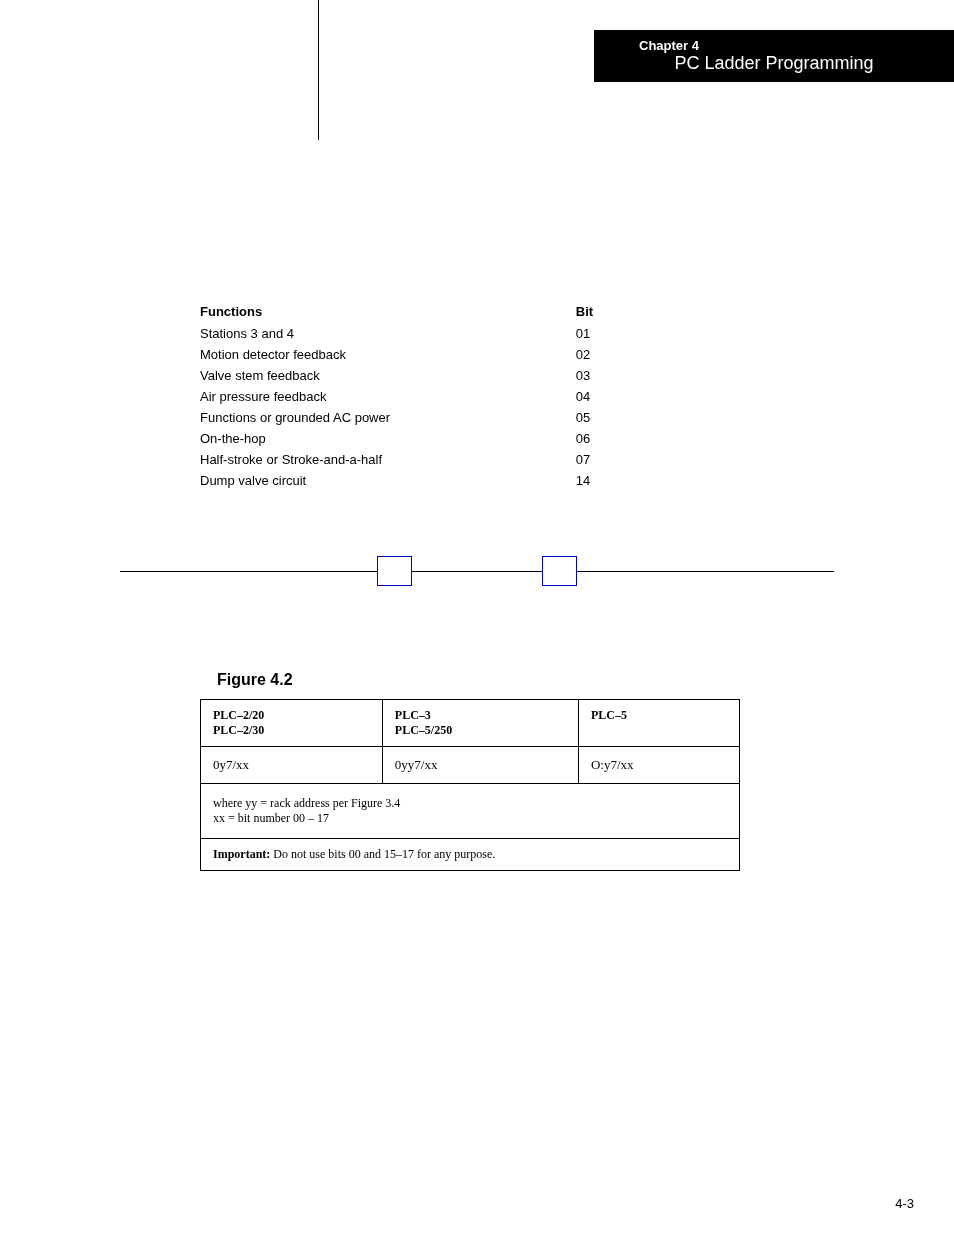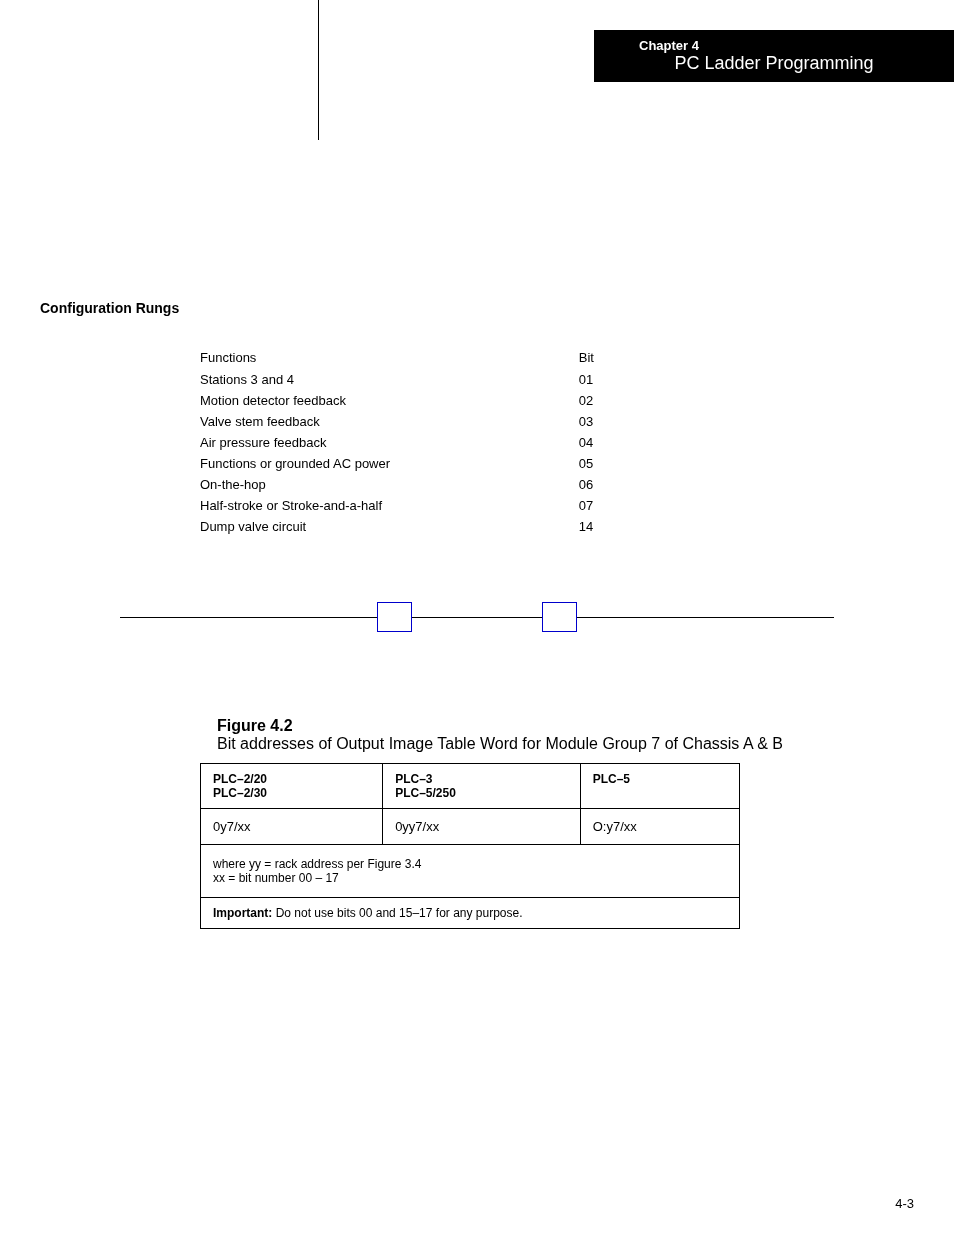--- a/index.html
+++ b/index.html
@@ -66,21 +66,21 @@
       margin-left: 160px;
       margin-bottom: 30px;
     }
 
     .functions-table {
       border-collapse: collapse;
       min-width: 400px;
     }
 
     .functions-table th {
-      font-weight: normal;
+      font-weight: bold;
       font-size: 13px;
       text-align: left;
       padding: 4px 0;
       padding-right: 80px;
       border-bottom: none;
     }
 
     .functions-table th.bit-col {
       text-align: left;
       padding-right: 0;
@@ -150,20 +150,21 @@
     .figure-caption .fig-bold {
       font-weight: bold;
     }
 
     
     .data-table {
       border-collapse: collapse;
       width: 540px;
       margin-left: 160px;
       border: 1px solid #000;
+      font-family: Liberation Serif, serif;
     }
 
     .data-table th {
       border: 1px solid #000;
       padding: 8px 12px;
       font-size: 12px;
       font-weight: bold;
       text-align: left;
       vertical-align: top;
       background: #fff;
@@ -211,21 +212,20 @@
 <div class="header-section" style="height:140px;">
   <div class="vertical-line"></div>
   <div class="chapter-box">
     <div class="chapter-label">Chapter 4</div>
     <div class="chapter-title">PC Ladder Programming</div>
   </div>
 </div>
 
 <div class="main-content">
 
-  <div class="section-title">Configuration Rungs</div>
 
   <div class="functions-table-container">
     <table class="functions-table">
       <thead>
         <tr>
           <th>Functions</th>
           <th class="bit-col">Bit</th>
         </tr>
       </thead>
       <tbody id="functions-tbody">
@@ -270,21 +270,20 @@
     <div class="ladder-contacts-wrapper">
       <div class="ladder-contact"></div>
       <div class="ladder-contact"></div>
     </div>
   </div>
 
   <div class="figure-section">
     <div class="figure-label-area">
       <div class="figure-caption">
         <span class="fig-bold">Figure 4.2</span><br>
-        <span>Bit addresses of Output Image Table Word for Module Group 7 of Chassis A &amp; B</span>
       </div>
     </div>
 
     <table class="data-table">
       <thead>
         <tr>
           <th>
             <span>PLC–2/20</span><br>
             <span>PLC–2/30</span>
           </th>

